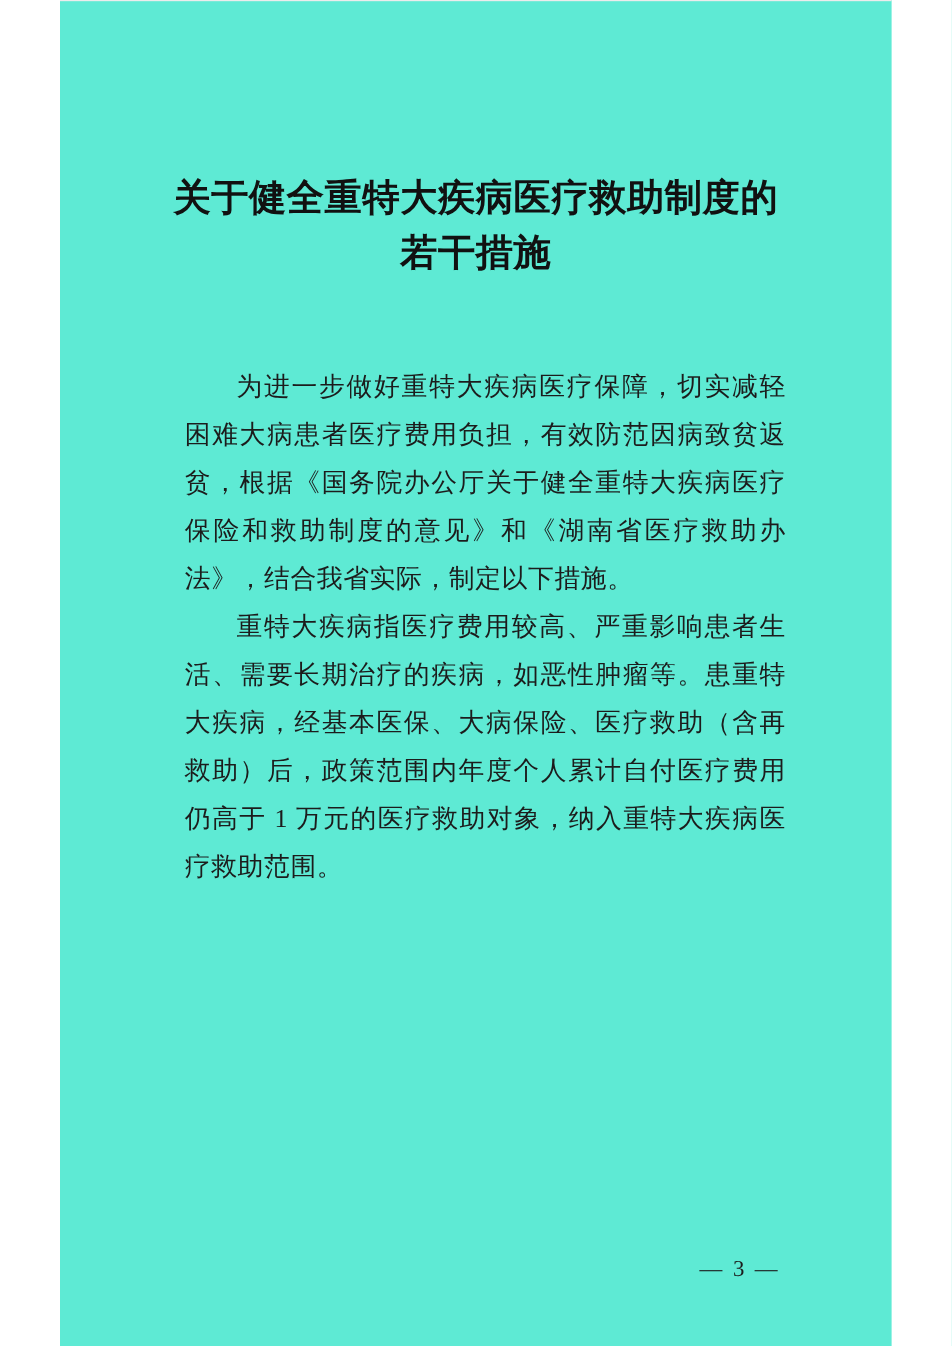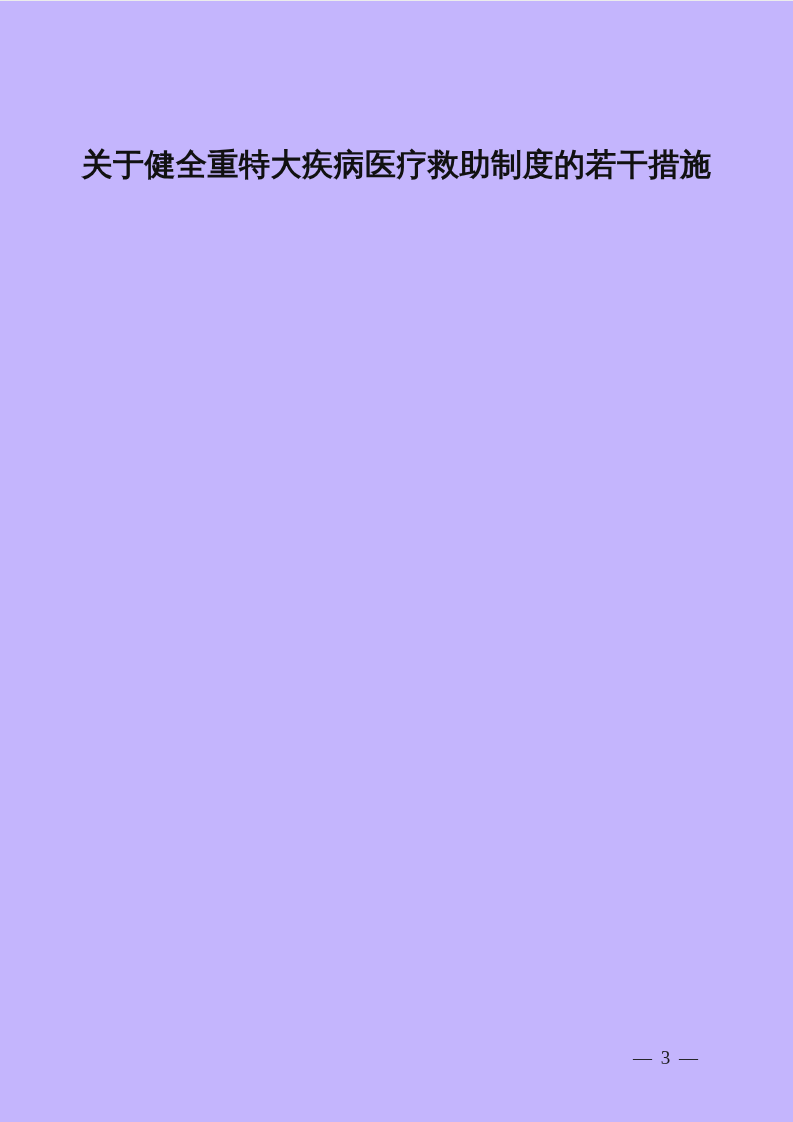--- a/index.html
+++ b/index.html
@@ -3,24 +3,24 @@
 <meta charset="utf-8">
 <style>
   * { box-sizing: border-box; }
   html, body {
     margin: 0;
     padding: 0;
     background: #ffffff;
   }
   .page {
     position: relative;
-    width: 793px;
+    width: 693px;
     height: 1122px;
     margin: 0 auto;
-    background: #c4b5fd;
+    background: #5eead4;
     color: #1c1c1c;
     border-top: 1px solid #ececec;
     overflow: hidden;
     font-family: "Liberation Serif", "DejaVu Serif", serif;
   }
   .doc-title {
     margin: 141px 0 0 0;
     padding: 0 80px;
     text-align: center;
     font-size: 31px;
@@ -66,22 +66,24 @@
 </style>
 </head>
 <body>
 
 <div class="page">
 
   <h1 class="doc-title">关于健全重特大疾病医疗救助制度的若干措施</h1>
 
   <div class="doc-body">
 
+    <p class="body-para">为进一步做好重特大疾病医疗保障，切实减轻困难大病患者医疗费用负担，有效防范因病致贫返贫，根据《国务院办公厅关于健全重特大疾病医疗保险和救助制度的意见》和《湖南省医疗救助办法》，结合我省实际，制定以下措施。</p>
 
 
+    <p class="body-para">重特大疾病指医疗费用较高、严重影响患者生活、需要长期治疗的疾病，如恶性肿瘤等。患重特大疾病，经基本医保、大病保险、医疗救助（含再救助）后，政策范围内年度个人累计自付医疗费用仍高于 1 万元的医疗救助对象，纳入重特大疾病医疗救助范围。</p>
 
 
 
   </div>
 
   <div class="page-number">— 3 —</div>
 
 </div>
 
 </body></html>

